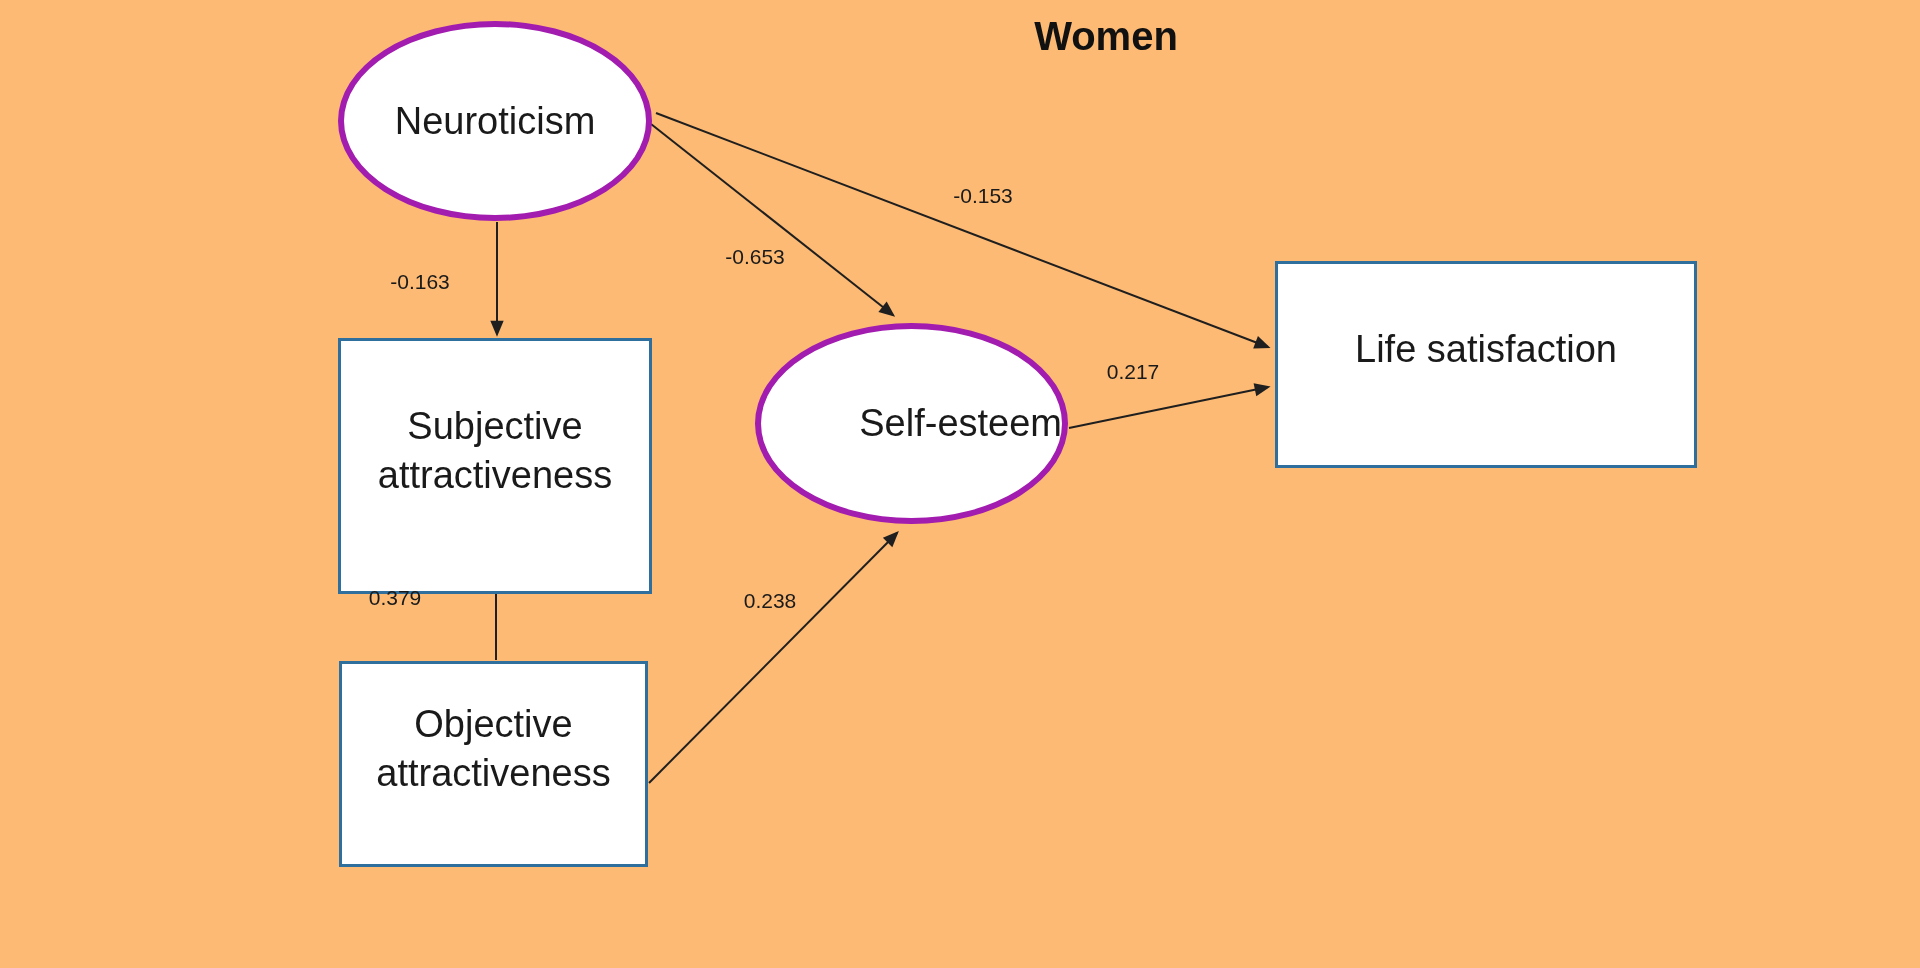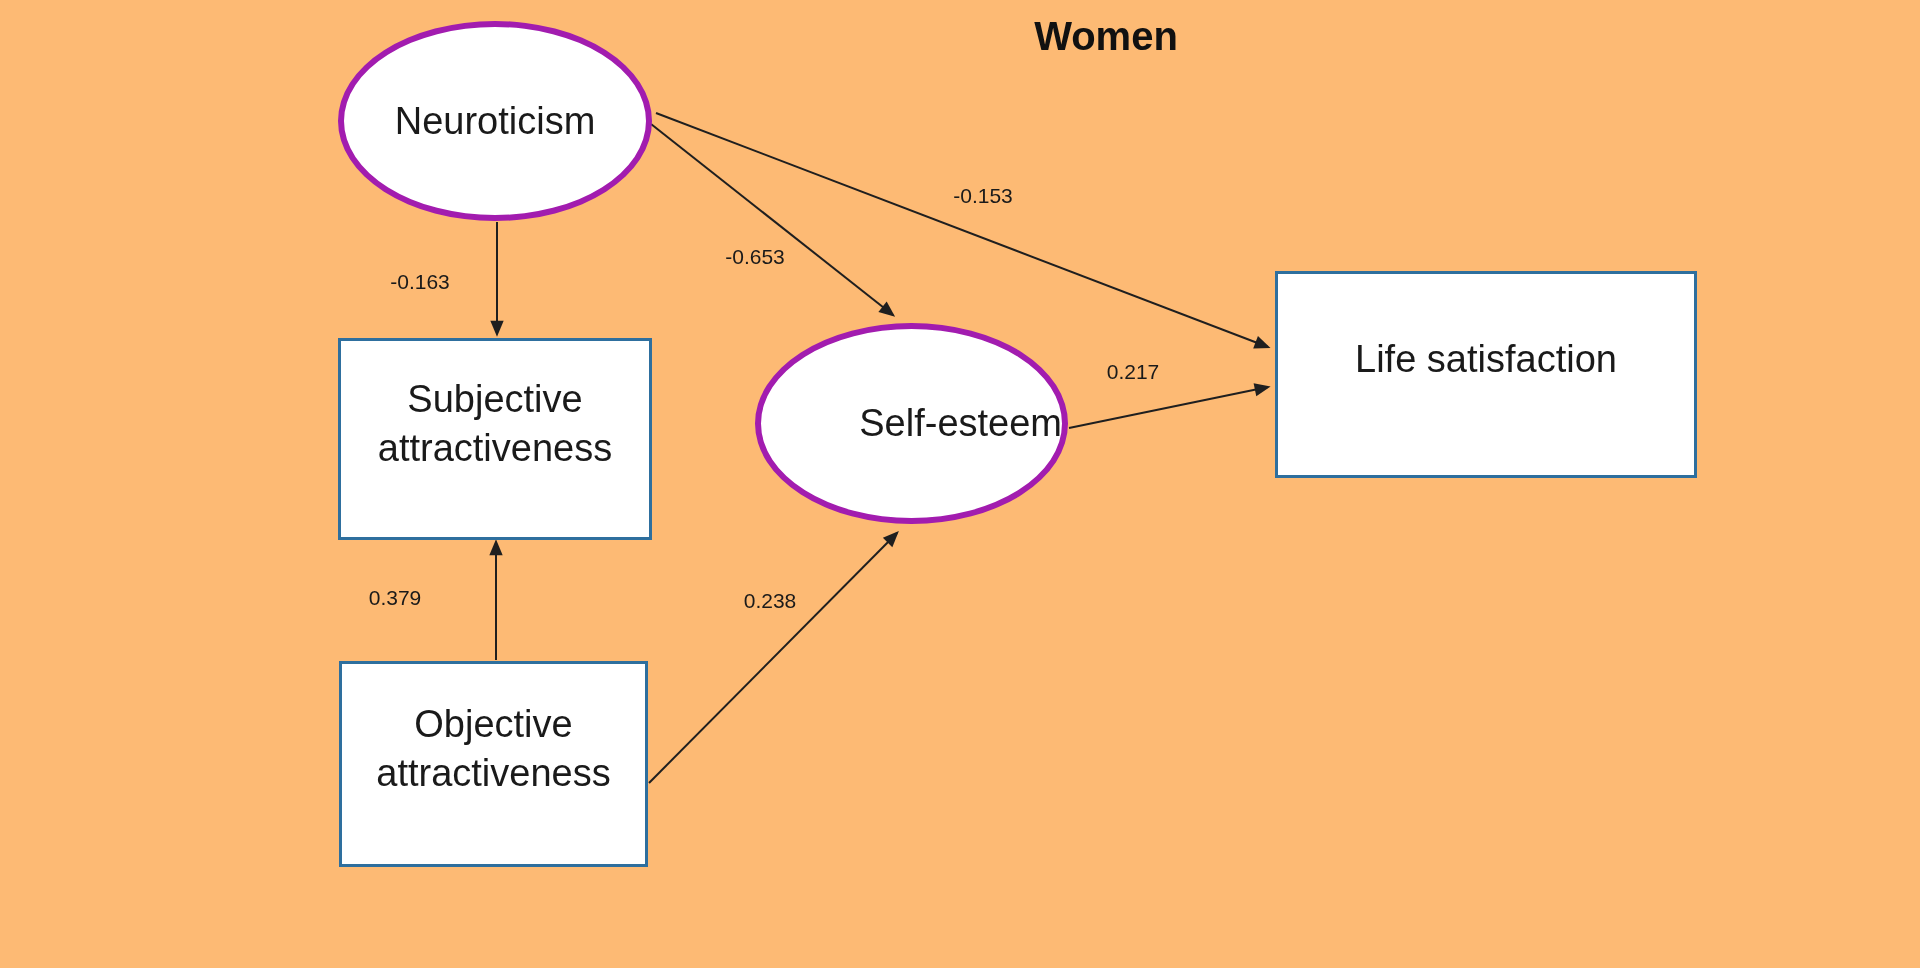--- a/index.html
+++ b/index.html
@@ -68,24 +68,24 @@
     position: absolute;
     left: 58px;
     top: 896px;
     font-family: "Liberation Serif", serif;
     font-size: 27px;
     color: #1c1c1c;
     white-space: nowrap;
   }
   
   .node-neuroticism      { left: 338px;  top: 21px;  width: 314px; height: 200px; }
-  .node-subjective       { left: 338px;  top: 338px; width: 314px; height: 202px; text-align: center; }
+  .node-subjective       { left: 338px;  top: 338px; width: 314px; height: 256px; text-align: center; }
   .node-objective        { left: 339px;  top: 661px; width: 309px; height: 206px; }
   .node-self-esteem      { left: 755px;  top: 323px; width: 313px; height: 201px; justify-content: flex-end; }
-  .node-life-satisfaction{ left: 1275px; top: 261px; width: 422px; height: 207px; margin-top: 10px; }
+  .node-life-satisfaction{ left: 1275px; top: 261px; width: 422px; height: 207px; }
   
   .label-n-subj   { left: 420px;  top: 282px; }
   .label-n-se     { left: 755px;  top: 257px; }
   .label-n-ls     { left: 983px;  top: 196px; }
   .label-obj-subj { left: 395px;  top: 598px; }
   .label-obj-se   { left: 770px;  top: 601px; }
   .label-se-ls    { left: 1133px; top: 372px; }
   .title-pos      { left: 1106px; top: 36px; }
 </style>
 </head>

